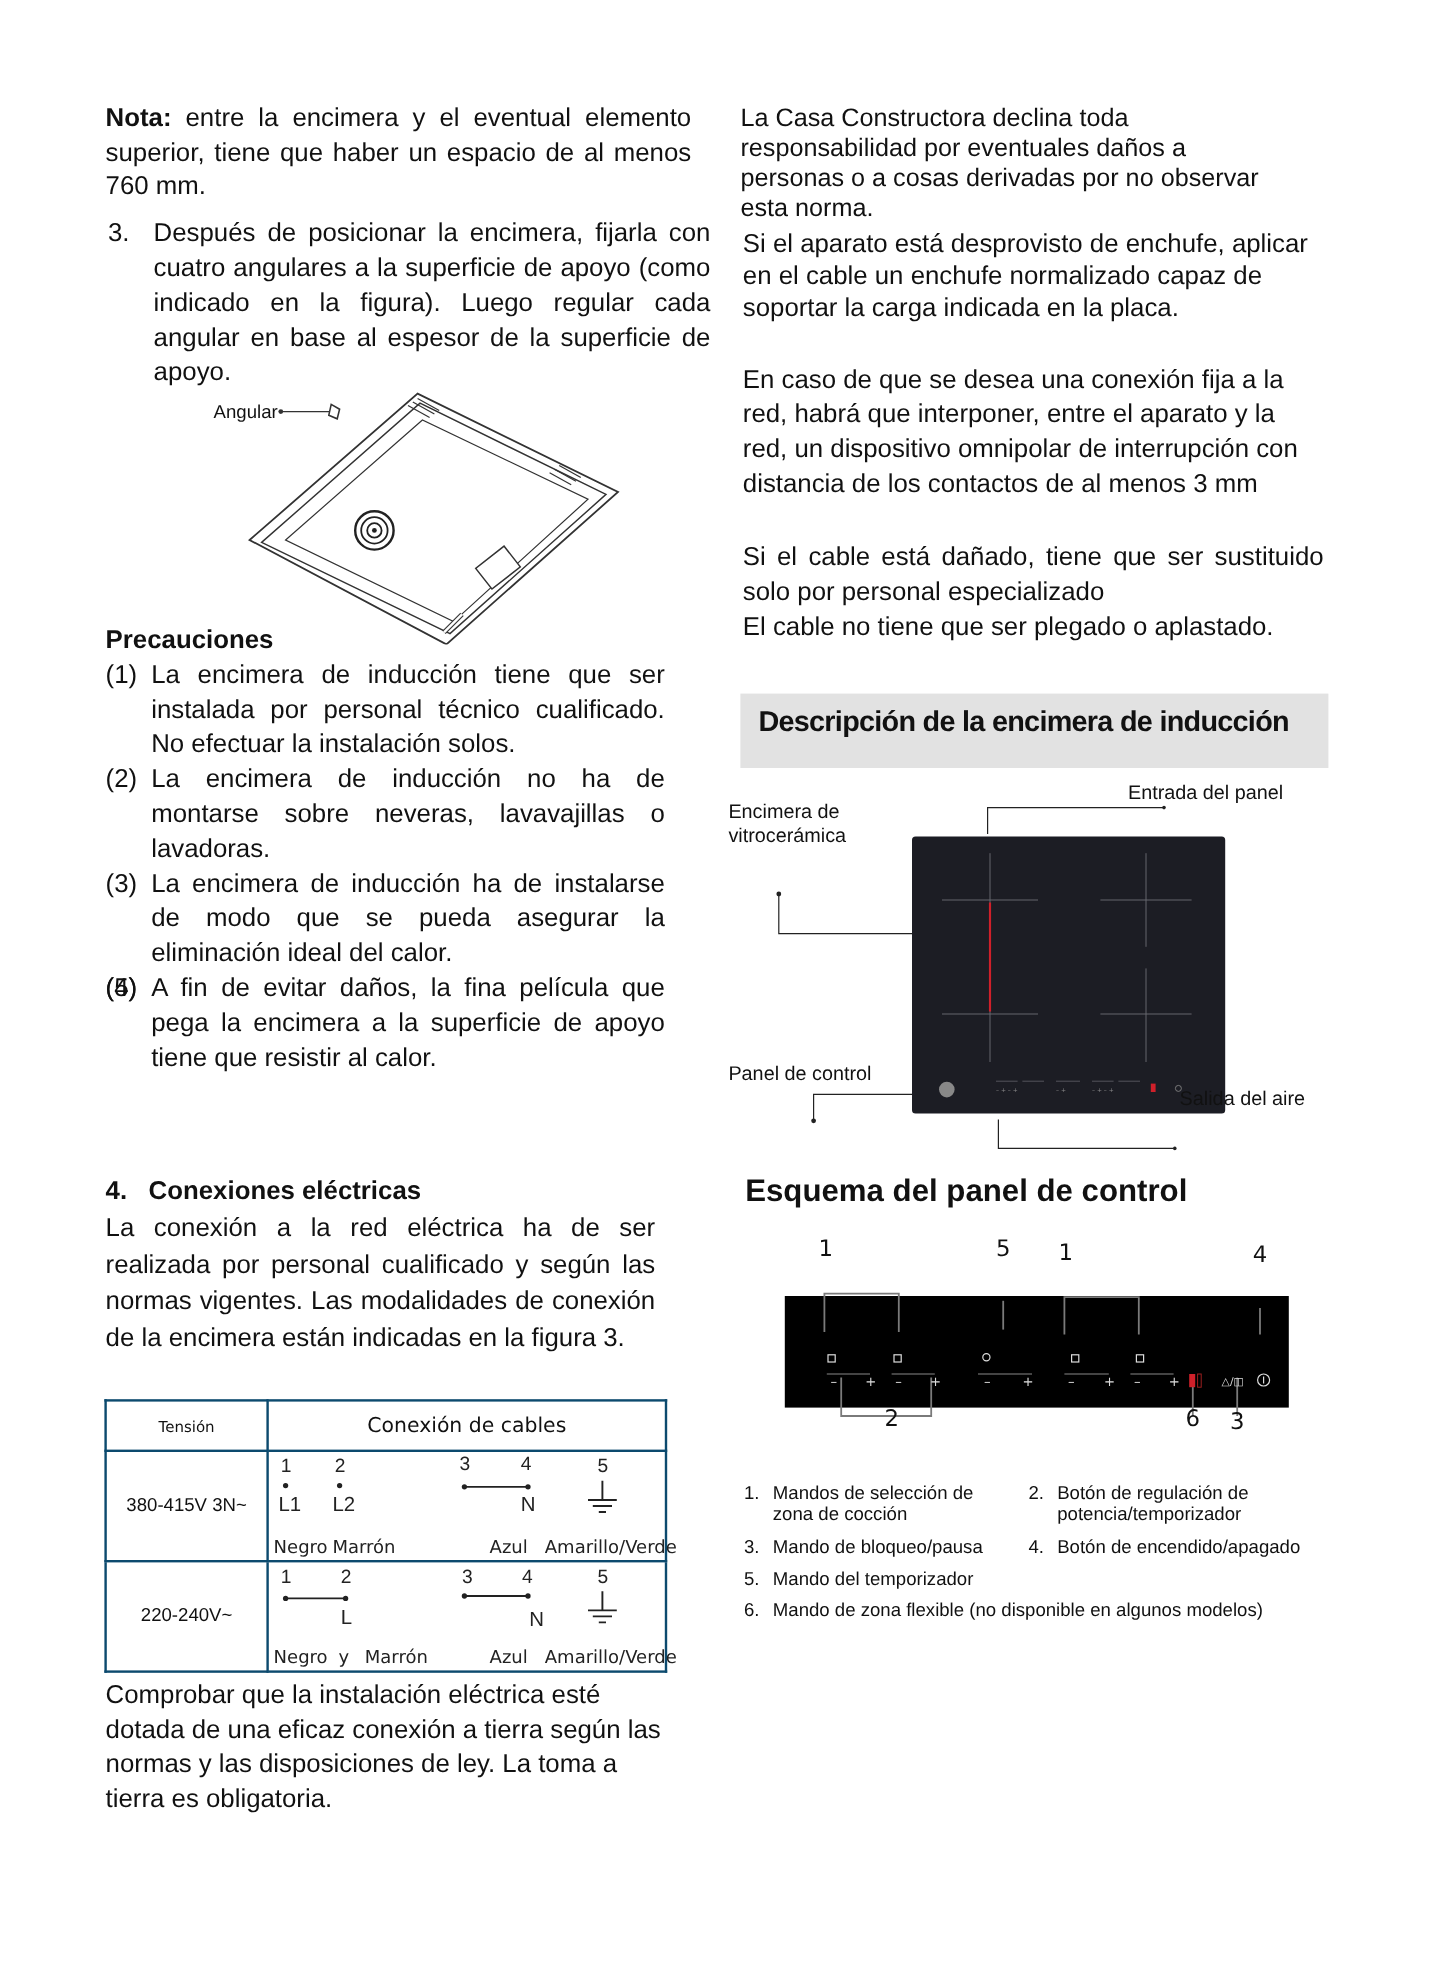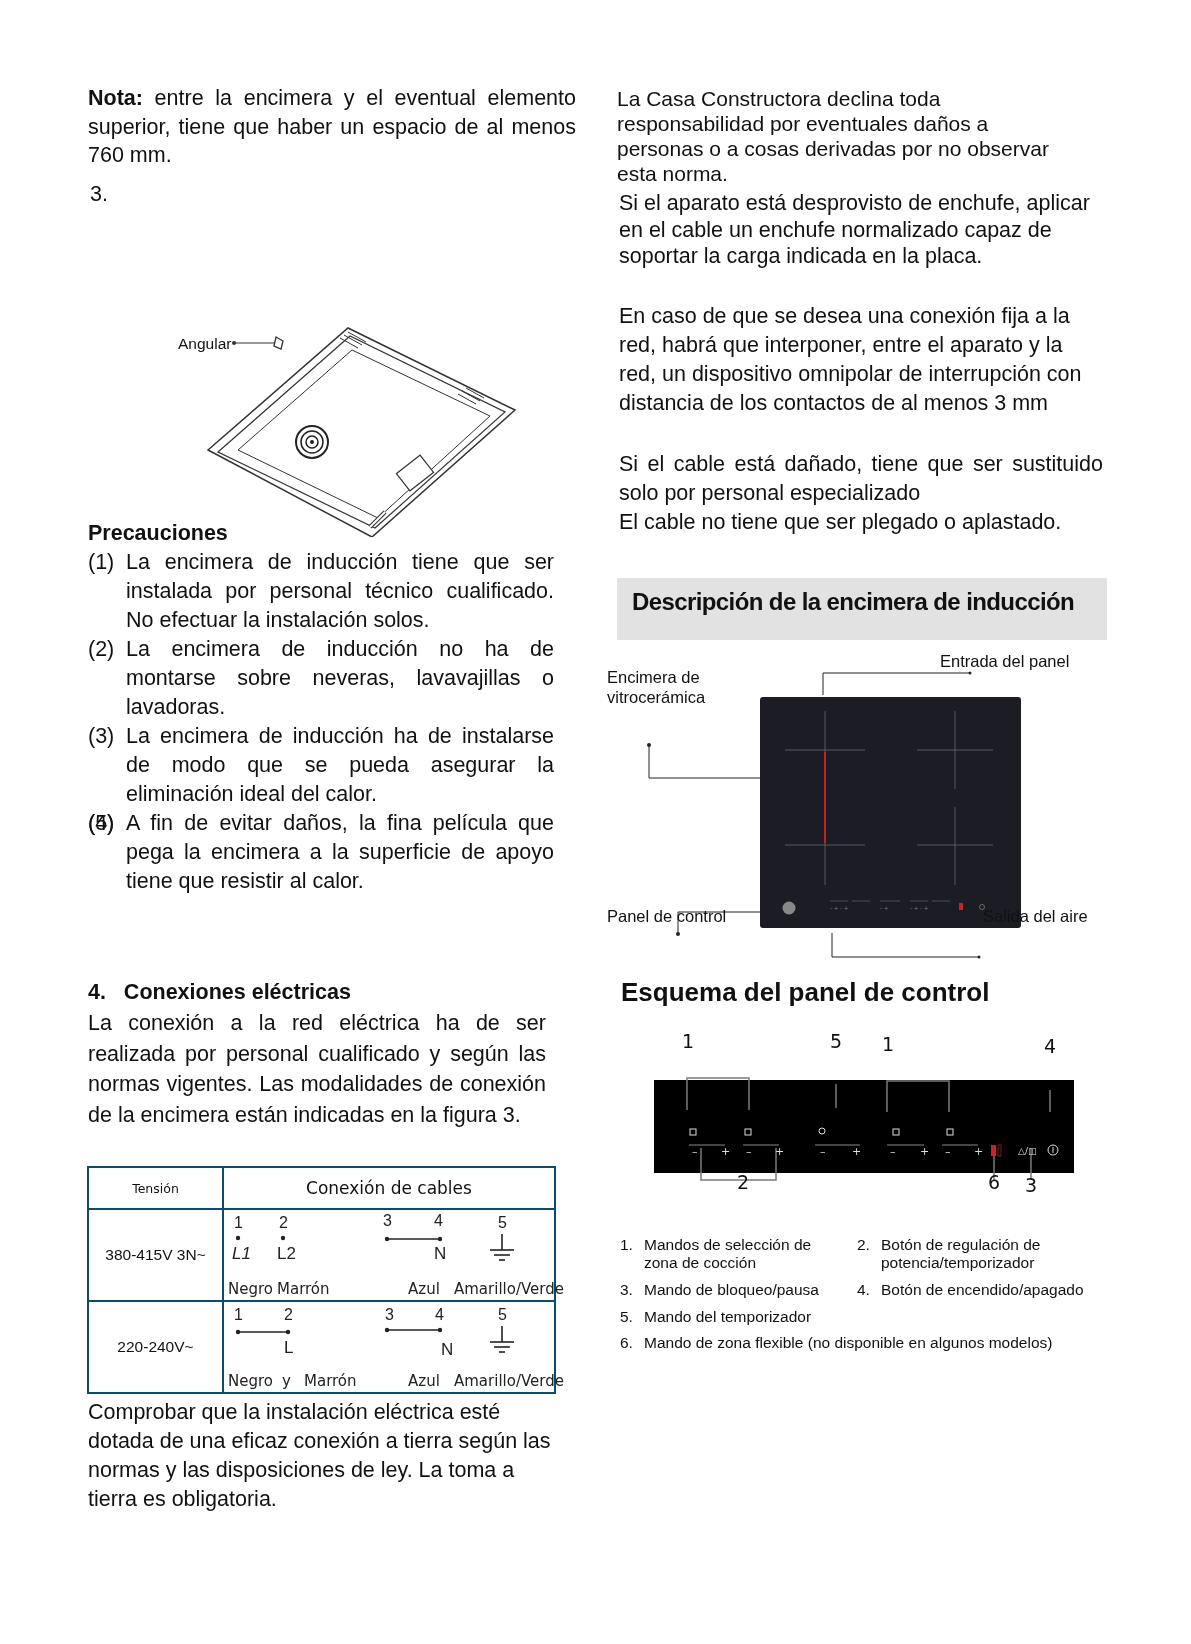--- a/index.html
+++ b/index.html
@@ -22,20 +22,21 @@
 </style>
 </head>
 <body>
 
 <div class="abs p col-l" style="top:84px;">
   <b>Nota:</b><span> entre la encimera y el eventual elemento superior, tiene que haber un espacio de al menos 760 mm.</span>
 </div>
 
 <div class="abs p col-l item" style="top:180px; width:464px; left:90px; line-height:29px;">
   <span class="num">3.</span>
+  <span>Después de posicionar la encimera, fijarla con cuatro angulares a la superficie de apoyo (como indicado en la figura). Luego regular cada angular en base al espesor de la superficie de apoyo.</span>
 </div>
 
 <div class="abs" style="left:170px; top:322px; width:370px; height:215px;">
   <span class="abs" style="left:8px; top:13px; font-size:15.5px;">Angular</span>
   <svg class="abs" style="left:0;top:0" width="370" height="215">
     <line x1="65" y1="21" x2="105" y2="21" stroke="#333" stroke-width="1"></line>
     <circle cx="64" cy="21" r="2" fill="#333"></circle>
     <path d="M106 15 l7 4 l-2 8 l-7 -3z" fill="none" stroke="#333" stroke-width="1.3"></path>
     <polygon points="38,118 178,-4 345,78 202,205" fill="#fff" stroke="#333" stroke-width="1.5" transform="translate(0,10)"></polygon>
     <polygon points="48,120 180,4 335,80 205,196" fill="#fff" stroke="#333" stroke-width="1.2" transform="translate(0,10)"></polygon>
@@ -91,21 +92,21 @@
         <line x1="163" y1="29" x2="216" y2="29" stroke="#222" stroke-width="1.5"></line>
         <circle cx="163" cy="29" r="2.2" fill="#222"></circle>
             <circle cx="216" cy="29" r="2.2" fill="#222"></circle>
         <g stroke="#222" stroke-width="1.6">
           <line x1="278" y1="24" x2="278" y2="40"></line>
               <line x1="266" y1="40" x2="290" y2="40"></line>
               <line x1="270" y1="45" x2="286" y2="45"></line>
               <line x1="275" y1="50" x2="281" y2="50"></line>
         </g>
       </svg>
-      <span class="wn" style="left:8px; top:34px; font-size:17px;font-style:italic;">L1</span>
+      <span class="wn" style="left:8px; top:34px; font-size:17px;">L1</span>
       <span class="wn" style="left:53px; top:34px; font-size:17px;">L2</span>
       <span class="wn" style="left:210px; top:34px; font-size:17px;">N</span>
       <span class="wl" style="left:4px; top:70px;">Negro</span>
       <span class="wl" style="left:53px; top:70px;">Marrón</span>
       <span class="wl" style="left:184px; top:70px;">Azul</span>
       <span class="wl" style="left:230px; top:70px;">Amarillo/Verde</span>
     </td>
   </tr>
   <tr style="height:92px;">
     <td style="text-align:center; vertical-align:middle; font-size:15.5px; font-family:'Liberation Sans',sans-serif;">220-240V~</td>
@@ -188,21 +189,21 @@
           <text x="120" y="213">– +</text>
           <text x="150" y="213">– + – +</text>
       </g>
       <rect x="199" y="206" width="4" height="7" fill="#d0202a"></rect>
       <circle cx="222" cy="210" r="2.5" fill="none" stroke="#888" stroke-width="0.7"></circle>
     </svg>
   </div>
   <span class="abs small-label" style="left:310px; top:-4px;">Entrada del panel</span>
   <span class="abs small-label" style="left:-23px; top:12px;">Encimera de</span>
   <span class="abs small-label" style="left:-23px; top:32px;">vitrocerámica</span>
-  <span class="abs small-label" style="left:-23px; top:251px;">Panel de control</span>
+  <span class="abs small-label" style="left:-23px; top:230px;">Panel de control</span>
   <span class="abs small-label" style="left:353px; top:251px;">Salida del aire</span>
 </div>
 
 <div class="abs" style="left:621px; top:977px; font-size:26px; font-weight:bold;">Esquema del panel de control</div>
 
 <div class="abs" style="left:640px; top:1030px; width:440px; height:175px;">
   <div class="abs" style="left:14px; top:50px; width:420px; height:93px; background:#000;"></div>
   <svg class="abs" style="left:0;top:0" width="440" height="175">
     <g stroke="#7a7a7a" stroke-width="1.5" fill="none">
       <polyline points="47,80 47,48 109,48 109,80"></polyline>

